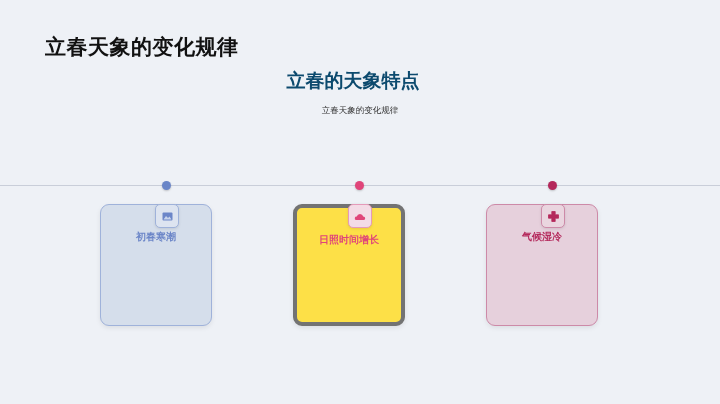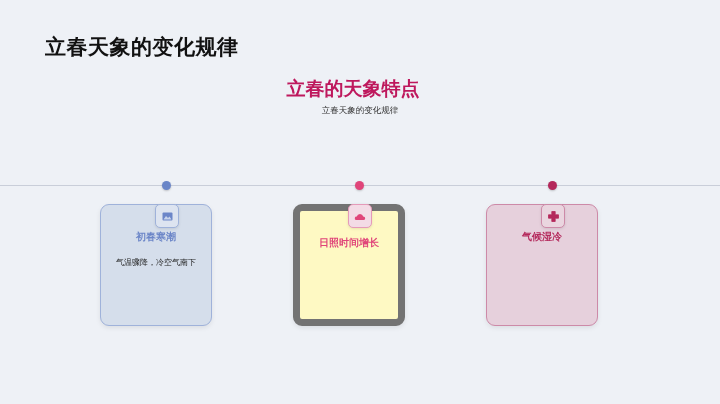--- a/index.html
+++ b/index.html
@@ -1,18 +1,18 @@
 <!DOCTYPE html>
 <html><head>
 <meta charset="utf-8">
 <style>
   html,body{margin:0;padding:0;}
   body{width:720px;height:404px;background:#eef1f6;position:relative;overflow:hidden;font-family:"DejaVu Sans","Liberation Sans",sans-serif;color:#111;}
   .slide-title{position:absolute;left:45px;top:33px;font-size:21px;font-weight:bold;letter-spacing:0.5px;color:#111;}
-  .section-title{position:absolute;left:0;width:706px;top:68px;text-align:center;font-size:19px;font-weight:bold;color:#be185d;margin-top:8px;}
+  .section-title{position:absolute;left:0;width:706px;top:68px;text-align:center;font-size:19px;font-weight:bold;color:#0c4a6e;}
   .section-sub{position:absolute;left:0;width:720px;top:105px;text-align:center;font-size:8.5px;color:#333;}
   .timeline{position:absolute;left:0;top:185px;width:720px;height:1px;background:#c9ced9;}
   .dot{position:absolute;top:181px;width:9px;height:9px;border-radius:50%;box-shadow:0 1px 2px rgba(0,0,0,0.2);}
   .card{position:absolute;top:204px;width:112px;height:122px;border-radius:9px;box-sizing:border-box;box-shadow:0 2px 5px rgba(0,0,0,0.08);}
   .card-title{position:absolute;left:0;right:0;top:25px;text-align:center;font-size:10px;font-weight:bold;}
   .card-desc{position:absolute;left:0;right:0;top:52px;text-align:center;font-size:8px;color:#222;}
   .icon-box{position:absolute;top:204px;width:24px;height:24px;border-radius:5px;box-sizing:border-box;display:flex;align-items:center;justify-content:center;box-shadow:0 1px 3px rgba(0,0,0,0.1);}
 </style>
 </head>
 <body>
@@ -22,30 +22,29 @@
 <div class="section-sub">立春天象的变化规律</div>
 
 <div class="timeline"></div>
 
 <div class="dot" style="left:162px;background:#6a86c8;"></div>
 <div class="dot" style="left:355px;background:#e0457a;"></div>
 <div class="dot" style="left:548px;background:#b4285b;"></div>
 
 <div class="card" style="left:100px;background:#d5deeb;border:1px solid #9fb2da;">
   <div class="card-title" style="color:#6c86c8;">初春寒潮</div>
-  <div class="card-desc">气温骤降，冷空气南下</div>
 </div>
 <div class="icon-box" style="left:155px;background:#dde4f0;border:1px solid #9fb2da;">
   <svg width="11" height="9" viewBox="0 0 11 9">
     <rect x="0.5" y="0.5" width="10" height="8" rx="1" fill="#6c86c8"></rect>
     <path d="M1.5 7.5 L4 4 L6 6 L7.5 4.5 L9.5 7.5 Z" fill="#c8d4ec"></path>
   </svg>
 </div>
 
-<div class="card" style="left:293px;background:#fef9c3;border:7px solid #737373;">
+<div class="card" style="left:293px;background:#fde047;border:4px solid #737373;">
   <div class="card-title" style="color:#e0457a;">日照时间增长</div>
 </div>
 <div class="icon-box" style="left:348px;background:#f3dbe6;border:1px solid #e59ab9;">
   <svg width="12" height="9" viewBox="0 0 12 9">
     <path d="M2 8 Q0.5 8 0.8 6 Q1 4.5 2.8 4.6 Q3.4 2 6 2 Q8.6 2 9.2 4.6 Q11.3 4.6 11.2 6.4 Q11 8 9.5 8 Z" fill="#e0457a"></path>
   </svg>
 </div>
 
 <div class="card" style="left:486px;background:#e6d0dc;border:1px solid #cd8aa8;">
   <div class="card-title" style="color:#b4285b;">气候湿冷</div>

